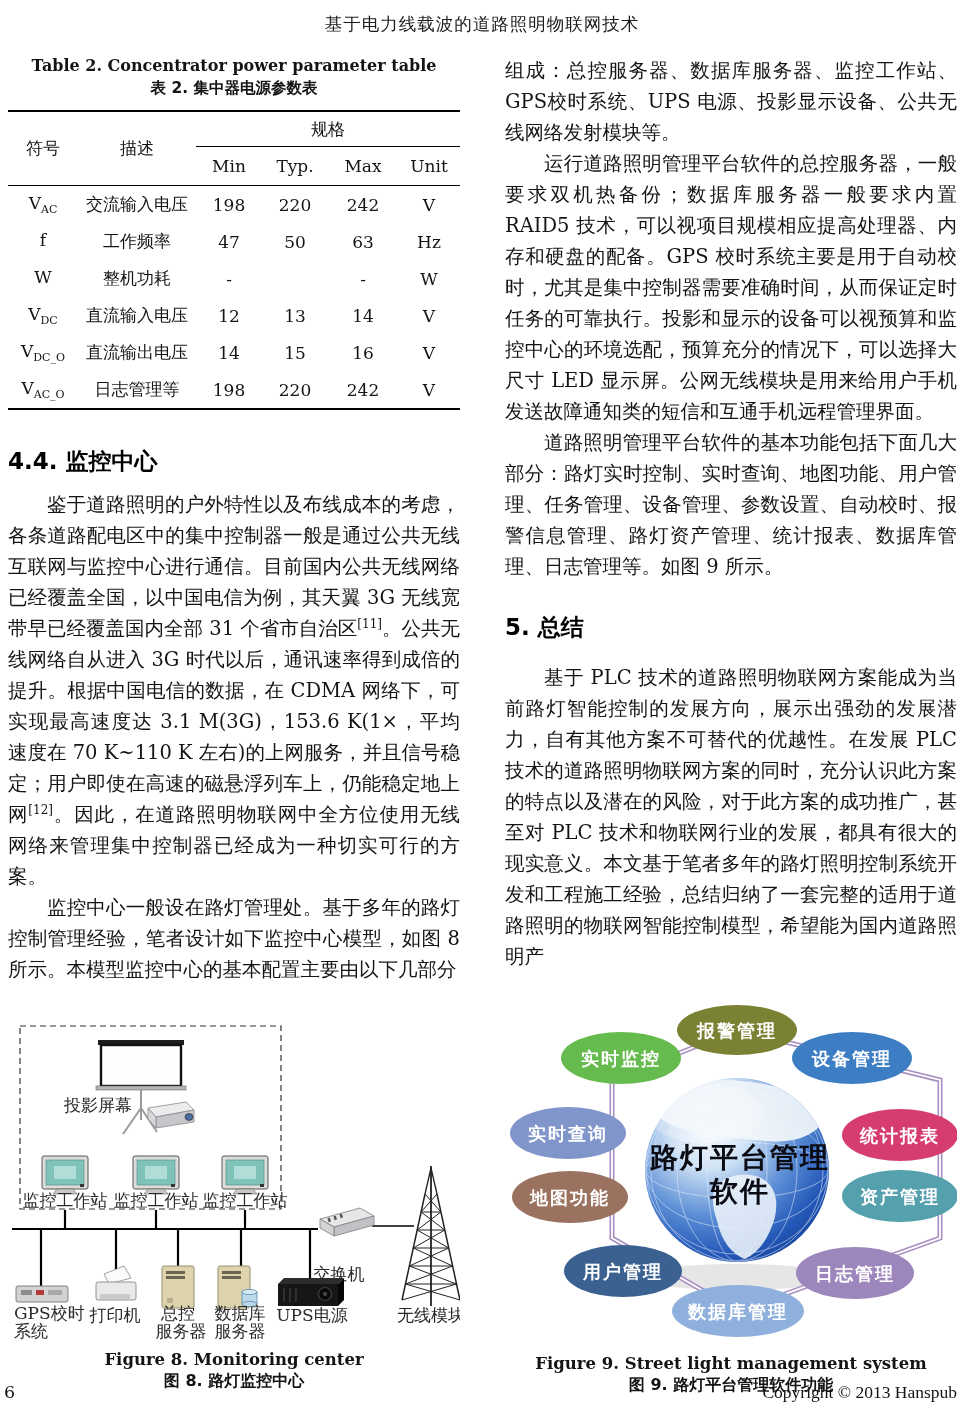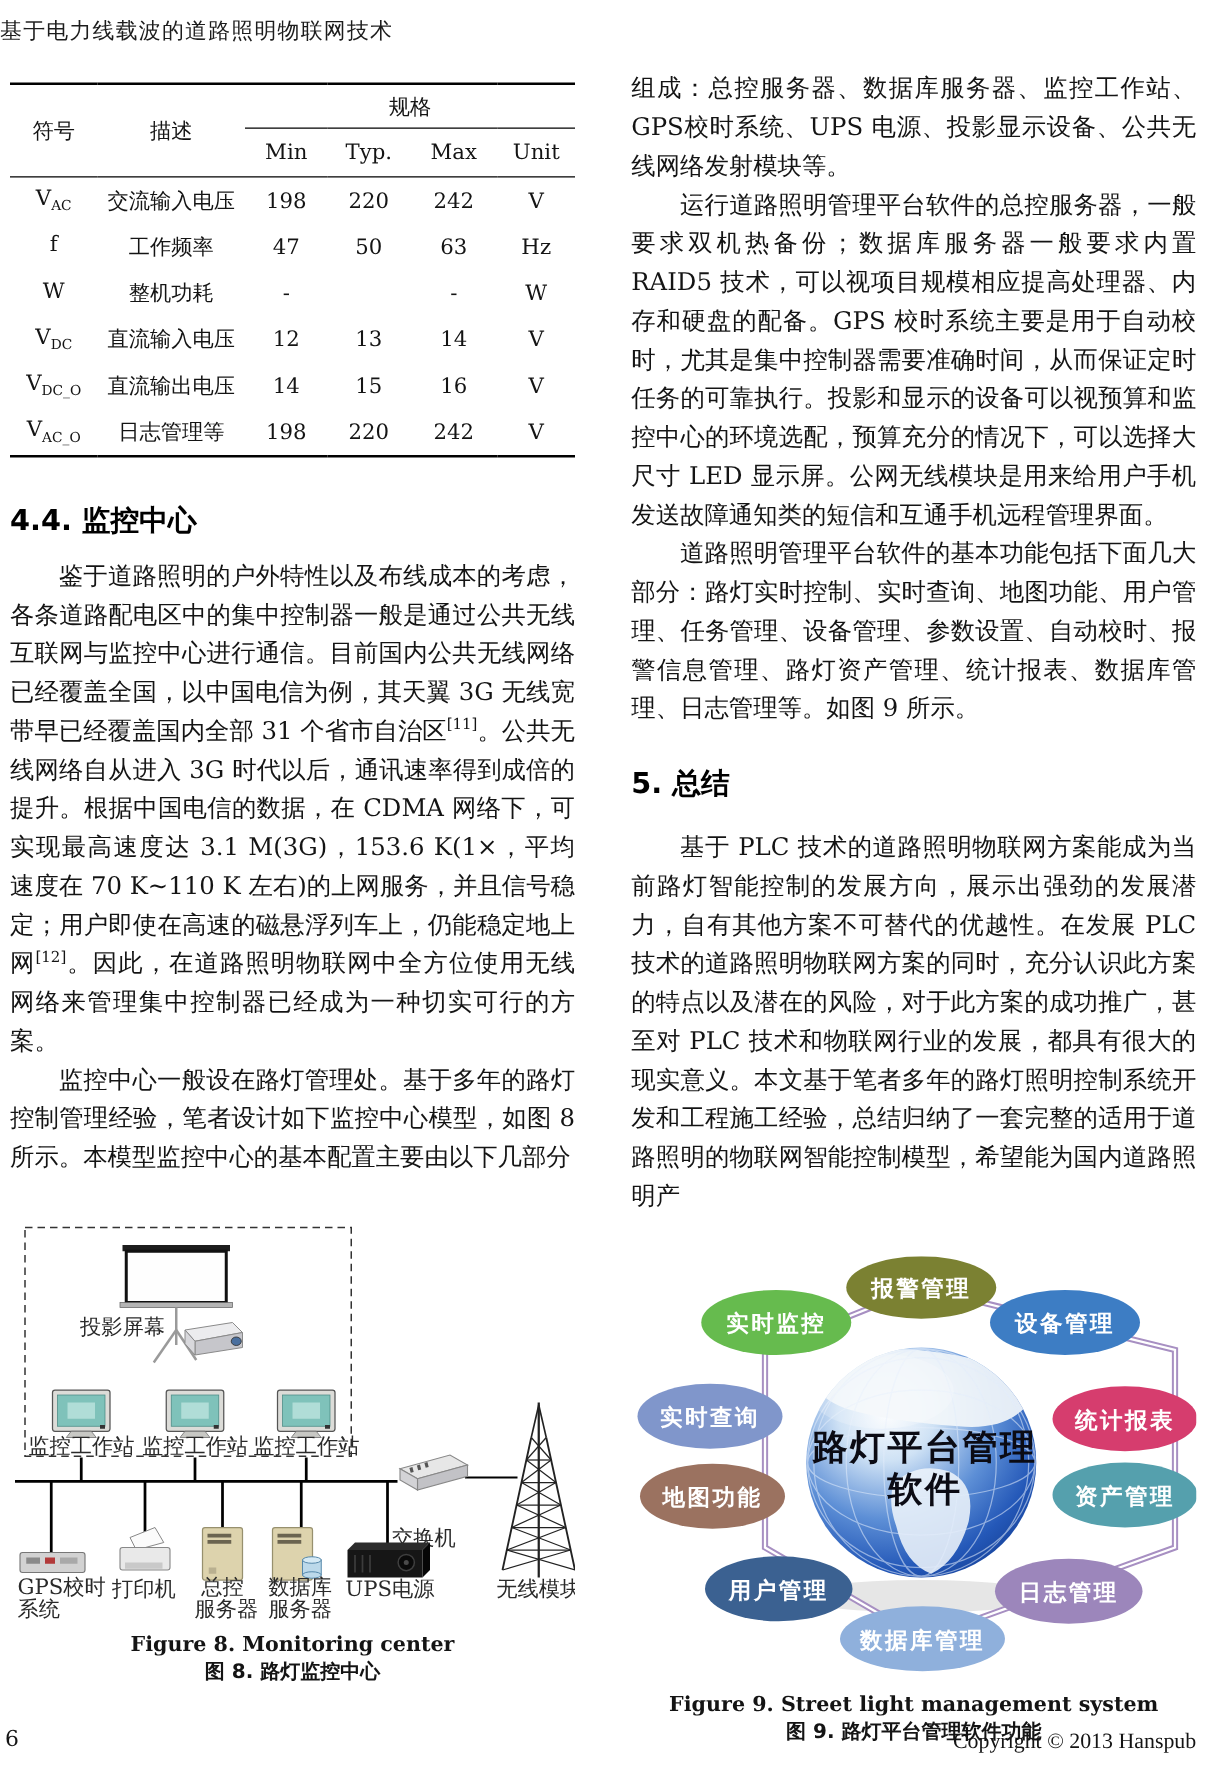--- a/index.html
+++ b/index.html
@@ -1,17 +1,17 @@
 <!DOCTYPE html>
 <html><head>
 <meta charset="utf-8">
 <style>
   html,body{margin:0;padding:0;background:#ffffff;}
   body{width:964px;height:1414px;position:relative;font-family:"DejaVu Serif","Liberation Serif",serif;color:#141414;overflow:hidden;}
-  .header{position:absolute;top:12px;left:0;right:0;font-size:17.5px;color:#1c1c1c;letter-spacing:1px;}
+  .header{position:absolute;top:12px;left:0;right:0;text-align:center;font-size:17.5px;color:#1c1c1c;letter-spacing:1px;}
   .col{position:absolute;top:55px;width:452px;}
   .col-left{left:8px;}
   .col-right{left:505px;}
   .tbl-title{text-align:center;line-height:22px;font-weight:bold;}
   .tbl-title .en{font-size:16px;}
   .tbl-title .zh{font-size:15.5px;font-family:"DejaVu Sans","Liberation Sans",sans-serif;}
   table.ptable{width:100%;border-collapse:collapse;margin-top:11px;border-top:2px solid #000;border-bottom:2px solid #000;font-size:17px;table-layout:fixed;}
   table.ptable th{font-weight:normal;}
   table.ptable th,table.ptable td{text-align:center;padding:0;vertical-align:middle;}
   th.h-sym,th.h-desc{border-bottom:1.6px solid #000;}
@@ -36,20 +36,24 @@
   .nodetext{font-family:"DejaVu Sans","Liberation Sans",sans-serif;font-weight:bold;font-size:18px;fill:#ffffff;letter-spacing:2px;}
   .globetext{font-family:"DejaVu Sans","Liberation Sans",sans-serif;font-weight:900;font-size:28px;fill:#0b0b14;letter-spacing:2px;}
 </style>
 </head>
 <body>
 
 <div class="header">基于电力线载波的道路照明物联网技术</div>
 
 <div class="col col-left">
 
+  <div class="tbl-title">
+    <div class="en">Table 2. Concentrator power parameter table</div>
+    <div class="zh">表 2.  集中器电源参数表</div>
+  </div>
 
   <table class="ptable">
     <colgroup>
         <col style="width:70px">
         <col style="width:118px">
         <col style="width:66px">
         <col style="width:66px">
         <col style="width:70px">
         <col style="width:62px">
       </colgroup>

